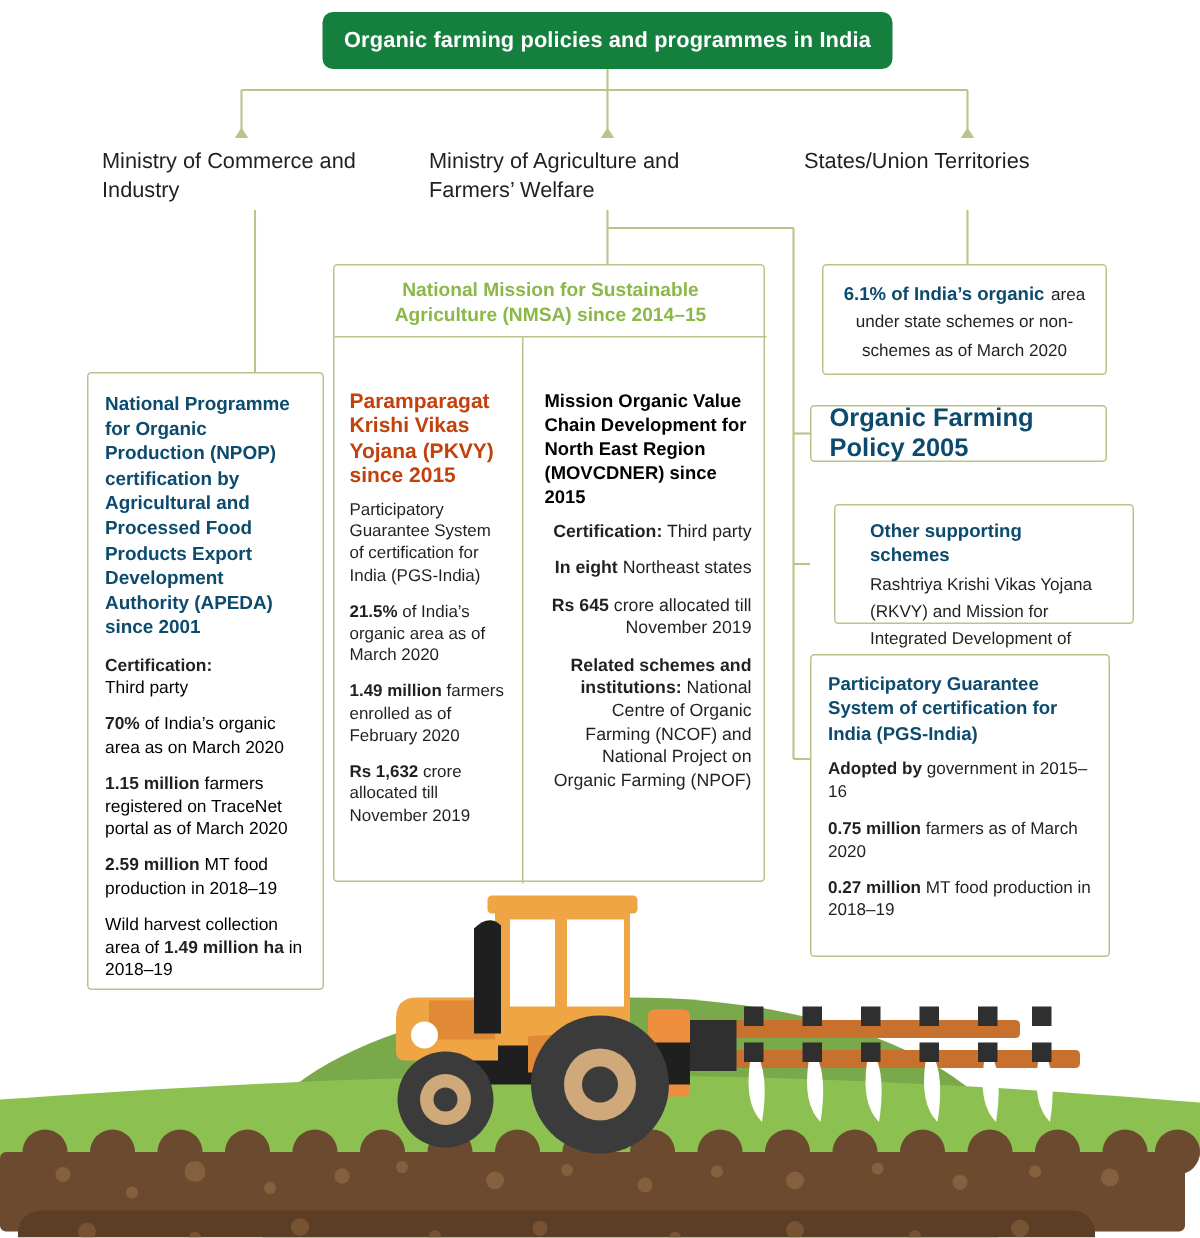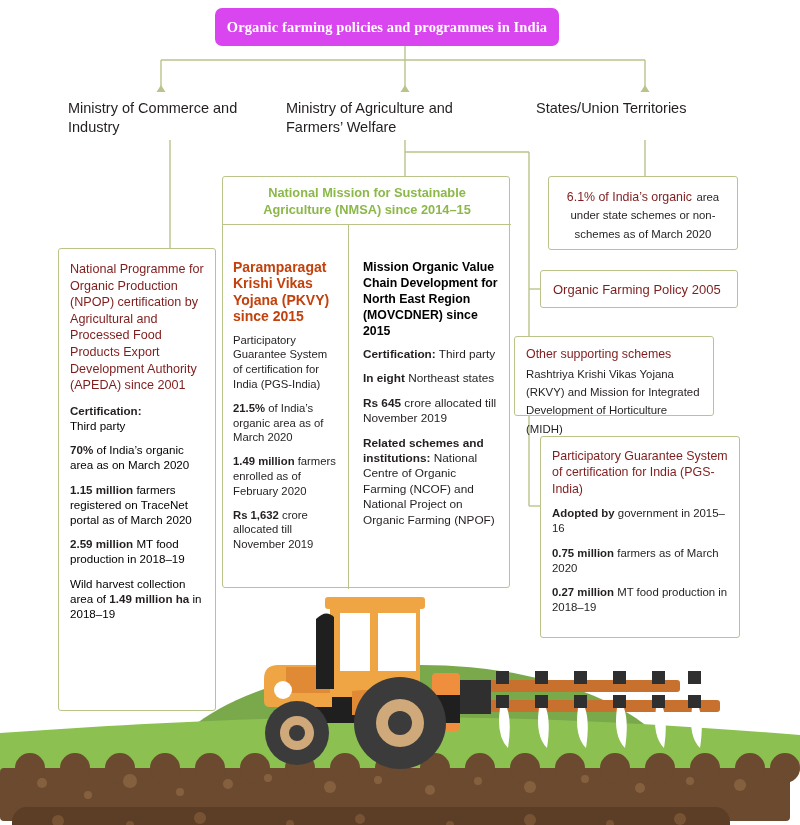--- a/index.html
+++ b/index.html
@@ -9,75 +9,75 @@
     font-family: "Liberation Sans", sans-serif;
     overflow: hidden;
   }
   #root { position: relative; width: 800px; height: 825px; }
 
   
   #lines { position: absolute; inset: 0; width: 800px; height: 825px; pointer-events: none; }
 
   
   .header-banner {
-    position: absolute; left: 215px; top: 8px; width: 344px; height: 38px;
-    background: #d946ef; border-radius: 7px;
+    position: absolute; left: 215px; top: 8px; width: 380px; height: 38px;
+    background: #15803d; border-radius: 7px;
     display: flex; align-items: center; justify-content: center;
-    color: #ffffff; font-weight: bold; font-size: 14.5px; letter-spacing: .1px; font-family: Liberation Serif, serif;
+    color: #ffffff; font-weight: bold; font-size: 14.5px; letter-spacing: .1px;
   }
 
   
   .ministry {
     position: absolute; text-align: left; color: #231f20;
     font-size: 14.5px; line-height: 19px;
   }
   #ministry-commerce { left: 68px; top: 99px; width: 186px; }
   #ministry-agri     { left: 286px; top: 99px; width: 216px; }
   #states-ut         { left: 536px; top: 99px; width: 210px; }
 
   
   .box {
     position: absolute; background: #ffffff;
     border: 1px solid #b9c48a; border-radius: 3px;
   }
-  .b-title { color: #7f1d1d; font-weight: normal; }
+  .b-title { color: #0c4a6e; font-weight: bold; }
   b, .bb { font-weight: bold; color: #231f20; }
 
   
-  #box-npop { left: 58px; top: 248px; width: 158px; height: 463px; padding: 12px 11px 20px 11px; }
+  #box-npop { left: 58px; top: 248px; width: 158px; height: 412px; padding: 12px 11px 20px 11px; }
   #box-npop .b-title { font-size: 12.6px; line-height: 16.6px; display:block; margin-bottom: 9px; }
   #box-npop .p { font-size: 11.6px; line-height: 15.2px; margin-bottom: 9px; }
 
   
   #box-nmsa { left: 222px; top: 176px; width: 288px; height: 412px; }
   #nmsa-head {
     position:absolute; left:0; top:0; width:288px; height:48px;
     border-bottom: 1px solid #b9c48a;
     display:flex; align-items:center; justify-content:flex-start; text-align:center;
     color:#8cb84a; font-weight:bold; font-size:12.8px; line-height:17px; padding: 0 16px;
   }
   #nmsa-split { position:absolute; left:125px; top:48px; width:1px; height:364px; background:#b9c48a; }
 
   #col-pkvy { position:absolute; left:0; top:48px; width:125px; padding: 34px 10px 8px 10px; }
   #col-pkvy .b-title-dark { color:#c2410c; font-weight:bold; font-size:14px; line-height:16.4px; display:block; margin-bottom:8px; }
   #col-pkvy .p { font-size:11.3px; line-height:14.8px; margin-bottom:9px; color:#231f20; }
 
   #col-movcd { position:absolute; left:126px; top:48px; width:162px; padding: 34px 10px 8px 14px; }
-  #col-movcd .p { font-size:11.8px; line-height:15.4px; margin-bottom:9px; color:#231f20; }
+  #col-movcd .p { font-size:11.8px; line-height:15.4px; margin-bottom:9px; color:#231f20;text-align:right; }
   #col-movcd .h { font-weight:bold; font-size:12.3px; line-height:16px; display:block; margin-bottom:8px; }
 
   
   #box-state-area { left: 548px; top: 176px; width: 190px; height: 74px; padding: 10px 10px; text-align:center; }
   #box-state-area .b-title { font-size:12.4px; line-height:16.4px; }
   #box-state-area .p { font-size:11.4px; line-height:15.4px; color:#231f20; }
 
   #box-policy { left: 540px; top: 270px; width: 198px; height: 38px; display:flex; align-items:center; padding-left:12px; }
-  #box-policy .b-title { font-size:13px; }
-
-  #box-other { left: 514px; top: 336px; width: 200px; height: 80px; padding: 9px 11px; }
+  #box-policy .b-title { font-size:17px; }
+
+  #box-other { left: 556px; top: 336px; width: 200px; height: 80px; padding: 9px 23px; }
   #box-other .b-title { font-size:12.4px; line-height:16px; display:block; margin-bottom:2px; }
   #box-other .p { font-size:11.4px; line-height:15.2px; color:#231f20; }
 
   #box-pgs { left: 540px; top: 436px; width: 200px; height: 202px; padding: 11px 11px; }
   #box-pgs .b-title { font-size:12.4px; line-height:16.4px; display:block; margin-bottom:9px; }
   #box-pgs .p { font-size:11.4px; line-height:15.2px; color:#231f20; margin-bottom:9px; }
 
   
   #illustration { position:absolute; left:0px; top:585px; width:800px; height:240px; }
 </style>

